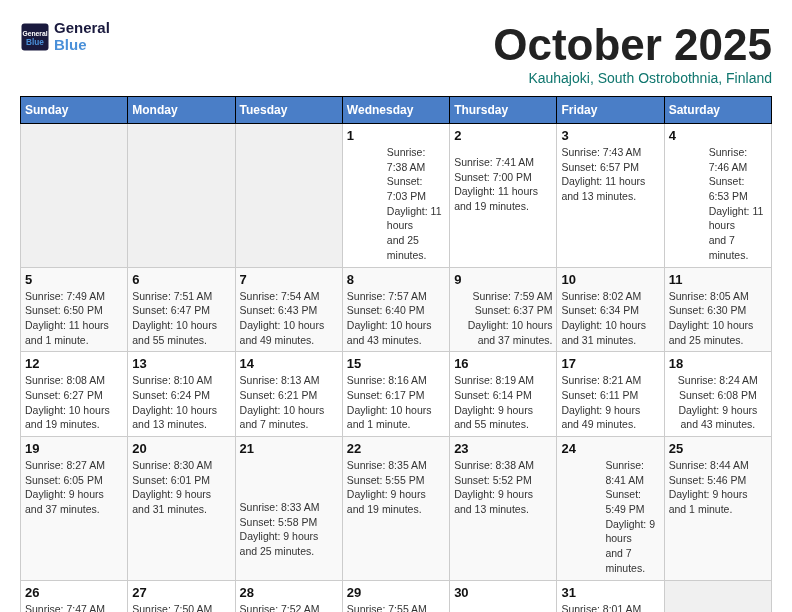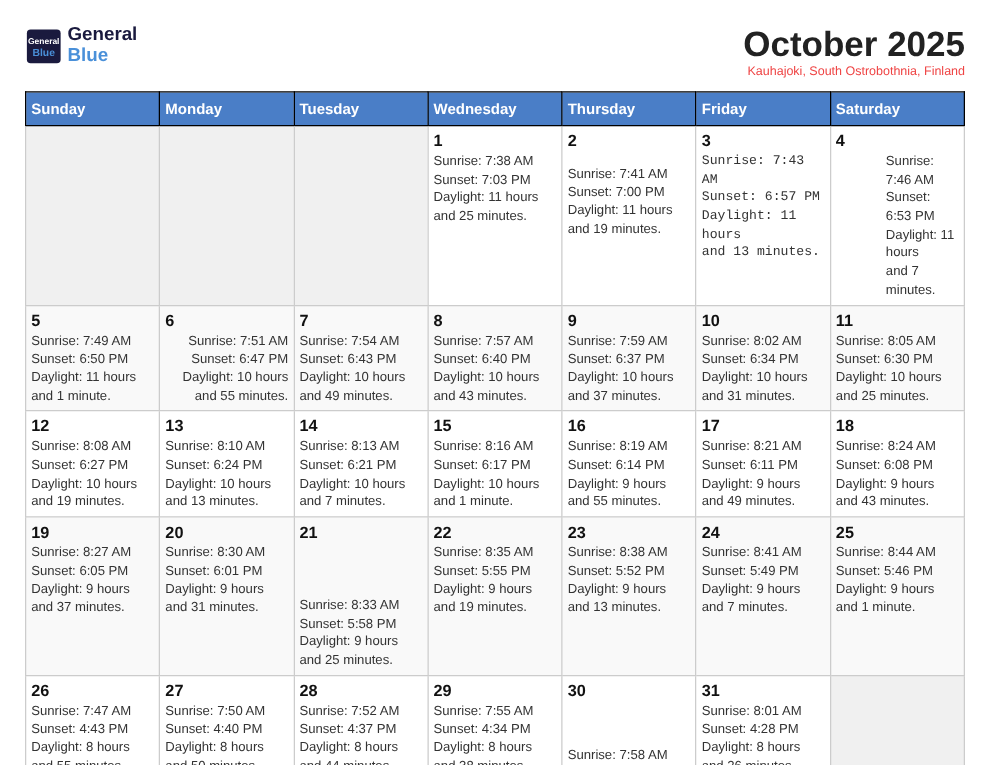--- a/index.html
+++ b/index.html
@@ -22,27 +22,27 @@
       gap: 4px;
     }
     .logo-icon {
       width: 30px;
       height: 30px;
     }
     .title-area {
       text-align: right;
     }
     .month-title {
-      font-size: 28px;
+      font-size: 44px;
       font-weight: bold;
       color: #222;
     }
     .subtitle {
-      font-size: 10px;
-      color: #ef4444;
+      font-size: 14px;
+      color: #0f766e;
     }
     table {
       width: 100%;
       border-collapse: collapse;
       font-size: 11px;
     }
     thead tr th {
       background-color: #4a7ec7;
       color: #fff;
       padding: 6px 4px;
@@ -110,35 +110,35 @@
         <th>Saturday</th>
       </tr>
   </thead>
   <tbody id="calendar-body">
       <tr>
         <td class="empty-cell"></td>
         <td class="empty-cell"></td>
         <td class="empty-cell"></td>
         <td>
           <div class="day-number">1</div>
-          <div class="day-info" style="white-space: pre-line;">Sunrise: 7:38 AM
+          <div class="day-info" style="white-space: pre-line; margin-left: 40px;">Sunrise: 7:38 AM
 Sunset: 7:03 PM
 Daylight: 11 hours
 and 25 minutes.</div>
         </td>
         <td>
           <div class="day-number">2</div>
           <div class="day-info" style="white-space: pre-line; margin-top: 12px;">Sunrise: 7:41 AM
 Sunset: 7:00 PM
 Daylight: 11 hours
 and 19 minutes.</div>
         </td>
         <td>
           <div class="day-number">3</div>
-          <div class="day-info" style="white-space: pre-line; font-family: Liberation Mono, monospace;">Sunrise: 7:43 AM
+          <div class="day-info" style="white-space: pre-line;">Sunrise: 7:43 AM
 Sunset: 6:57 PM
 Daylight: 11 hours
 and 13 minutes.</div>
         </td>
         <td>
           <div class="day-number">4</div>
           <div class="day-info" style="white-space: pre-line; margin-left: 40px;">Sunrise: 7:46 AM
 Sunset: 6:53 PM
 Daylight: 11 hours
 and 7 minutes.</div>
@@ -147,42 +147,42 @@
       <tr>
         <td>
           <div class="day-number">5</div>
           <div class="day-info" style="white-space: pre-line;">Sunrise: 7:49 AM
 Sunset: 6:50 PM
 Daylight: 11 hours
 and 1 minute.</div>
         </td>
         <td>
           <div class="day-number">6</div>
-          <div class="day-info" style="white-space: pre-line; text-align: right;">Sunrise: 7:51 AM
+          <div class="day-info" style="white-space: pre-line;">Sunrise: 7:51 AM
 Sunset: 6:47 PM
 Daylight: 10 hours
 and 55 minutes.</div>
         </td>
         <td>
           <div class="day-number">7</div>
           <div class="day-info" style="white-space: pre-line;">Sunrise: 7:54 AM
 Sunset: 6:43 PM
 Daylight: 10 hours
 and 49 minutes.</div>
         </td>
         <td>
           <div class="day-number">8</div>
           <div class="day-info" style="white-space: pre-line;">Sunrise: 7:57 AM
 Sunset: 6:40 PM
 Daylight: 10 hours
 and 43 minutes.</div>
         </td>
         <td>
           <div class="day-number">9</div>
-          <div class="day-info" style="white-space: pre-line;">Sunrise: 7:59 AM
+          <div class="day-info" style="white-space: pre-line; text-align: right;">Sunrise: 7:59 AM
 Sunset: 6:37 PM
 Daylight: 10 hours
 and 37 minutes.</div>
         </td>
         <td>
           <div class="day-number">10</div>
           <div class="day-info" style="white-space: pre-line;">Sunrise: 8:02 AM
 Sunset: 6:34 PM
 Daylight: 10 hours
 and 31 minutes.</div>
@@ -233,21 +233,21 @@
         </td>
         <td>
           <div class="day-number">17</div>
           <div class="day-info" style="white-space: pre-line;">Sunrise: 8:21 AM
 Sunset: 6:11 PM
 Daylight: 9 hours
 and 49 minutes.</div>
         </td>
         <td>
           <div class="day-number">18</div>
-          <div class="day-info" style="white-space: pre-line;">Sunrise: 8:24 AM
+          <div class="day-info" style="white-space: pre-line; text-align: center;">Sunrise: 8:24 AM
 Sunset: 6:08 PM
 Daylight: 9 hours
 and 43 minutes.</div>
         </td>
       </tr>
       <tr>
         <td>
           <div class="day-number">19</div>
           <div class="day-info" style="white-space: pre-line;">Sunrise: 8:27 AM
 Sunset: 6:05 PM
@@ -277,21 +277,21 @@
         </td>
         <td>
           <div class="day-number">23</div>
           <div class="day-info" style="white-space: pre-line;">Sunrise: 8:38 AM
 Sunset: 5:52 PM
 Daylight: 9 hours
 and 13 minutes.</div>
         </td>
         <td>
           <div class="day-number">24</div>
-          <div class="day-info" style="white-space: pre-line;">Sunrise: 8:41 AM
+          <div class="day-info" style="white-space: pre-line; margin-left: 44px;">Sunrise: 8:41 AM
 Sunset: 5:49 PM
 Daylight: 9 hours
 and 7 minutes.</div>
         </td>
         <td>
           <div class="day-number">25</div>
           <div class="day-info" style="white-space: pre-line;">Sunrise: 8:44 AM
 Sunset: 5:46 PM
 Daylight: 9 hours
 and 1 minute.</div>

